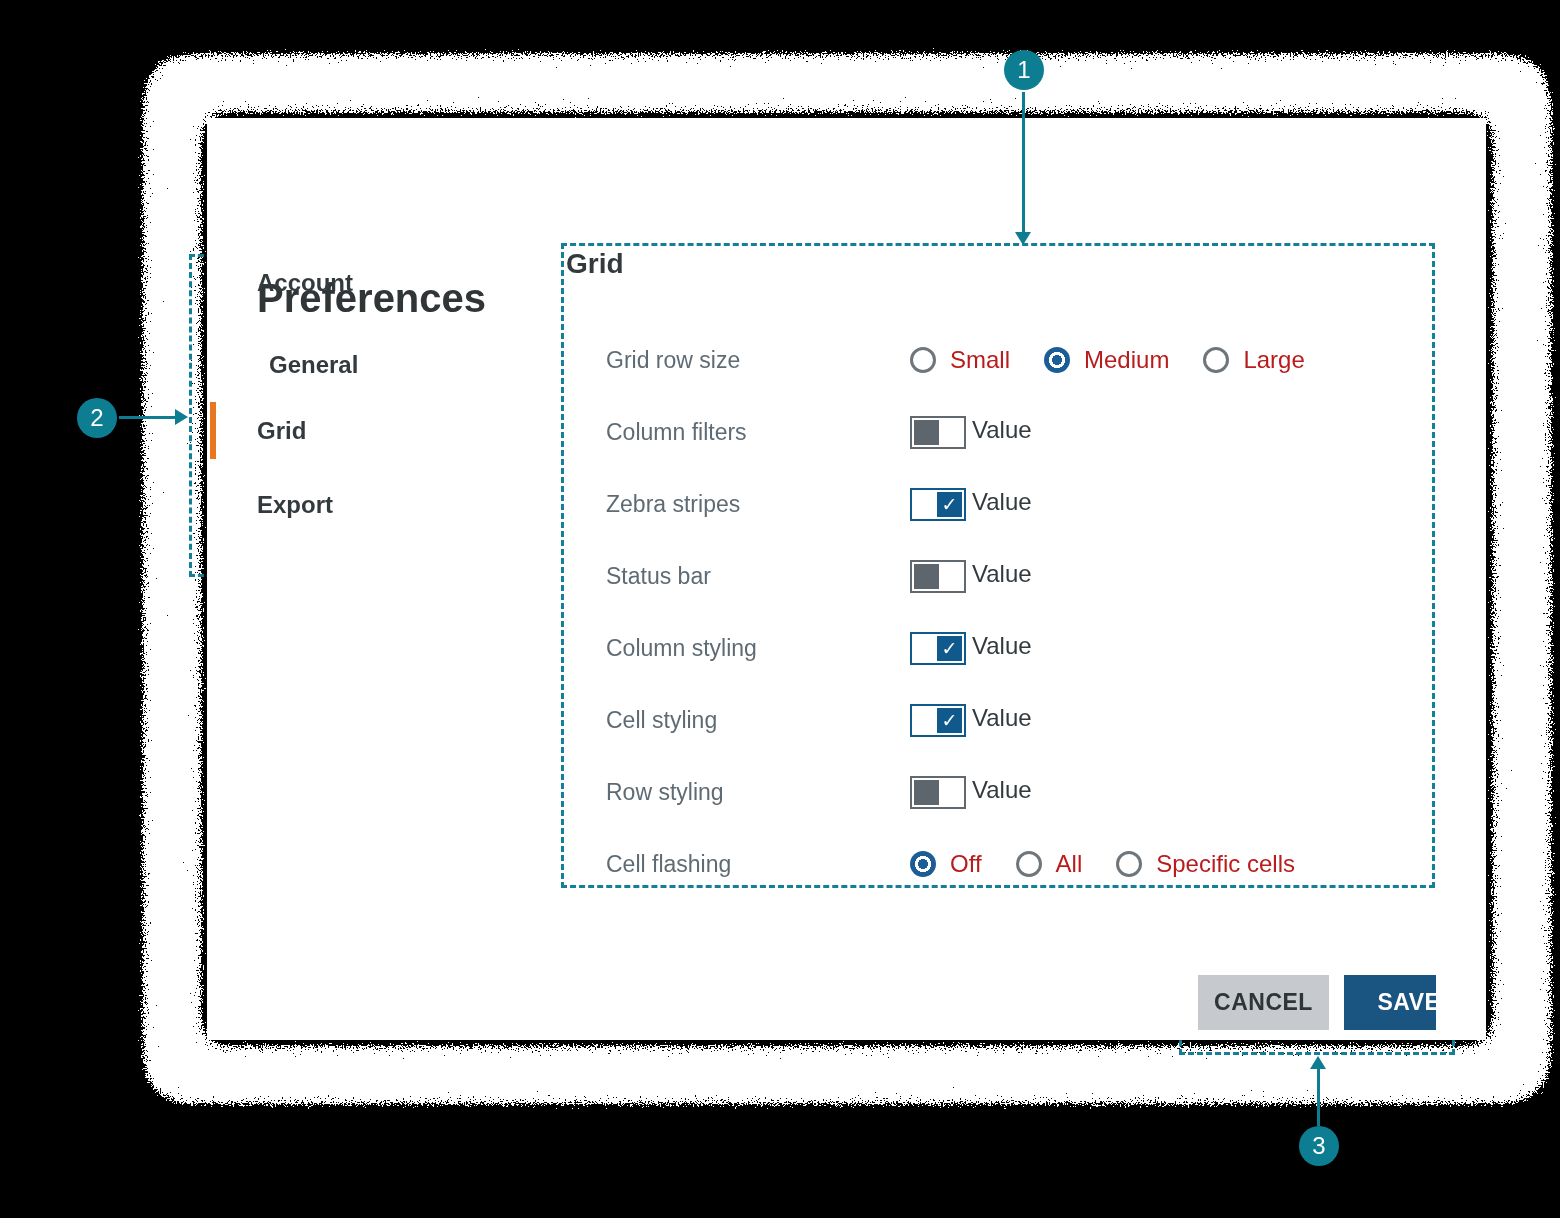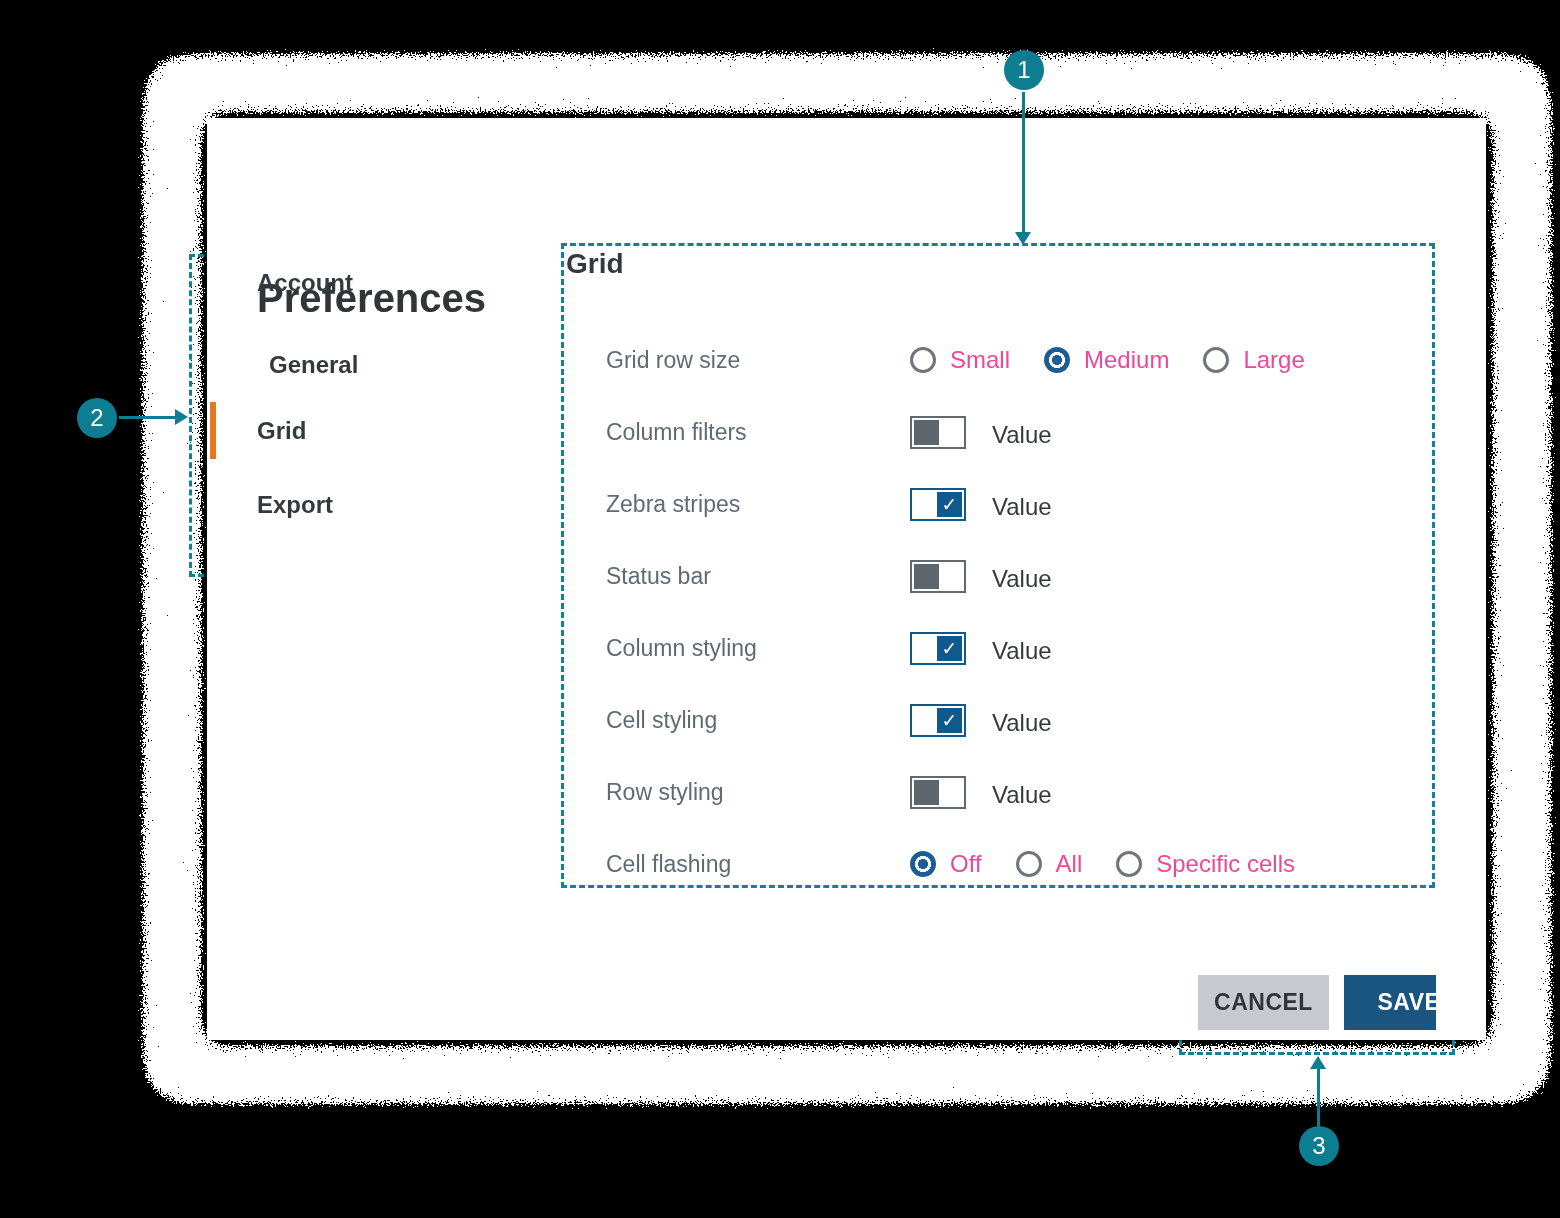--- a/index.html
+++ b/index.html
@@ -28,24 +28,24 @@
   .row{display:flex;align-items:center;height:40px;margin-bottom:32px;margin-left:40px;}
   .row-label{width:304px;font-size:23px;color:#5f6b74;}
   .controls{display:flex;align-items:center;gap:34px;}
 
   
   .radio-opt{display:flex;align-items:center;gap:14px;cursor:pointer;}
   .radio{width:26px;height:26px;border-radius:50%;box-sizing:border-box;
          border:3px solid #6e767c;background:#fff;}
   .radio-opt.selected .radio{border:0;
          background:radial-gradient(circle,#1b5e97 0 5px,#ffffff 5px 8px,#1b5e97 8px 13px);}
-  .opt-label{font-size:24px;color:#ec4899;}
-
-  
-  .toggle-wrap{display:flex;align-items:flex-end;gap:26px;}
+  .opt-label{font-size:24px;color:#b91c1c;}
+
+  
+  .toggle-wrap{display:flex;align-items:flex-start;gap:6px;}
   .toggle{position:relative;width:56px;height:33px;box-sizing:border-box;background:#fff;
           border:2px solid #61686e;cursor:pointer;}
   .thumb{position:absolute;top:2px;left:2px;width:25px;height:25px;background:#5e666d;
          display:flex;align-items:center;justify-content:center;}
   .toggle.selected{border-color:#10598c;}
   .toggle.selected .thumb{left:auto;right:2px;background:#10598c;}
   .check{display:none;color:#fff;font-size:19px;font-weight:700;line-height:1;}
   .toggle.selected .check{display:block;}
   .value-label{font-size:24px;color:#333a3e;}
 

